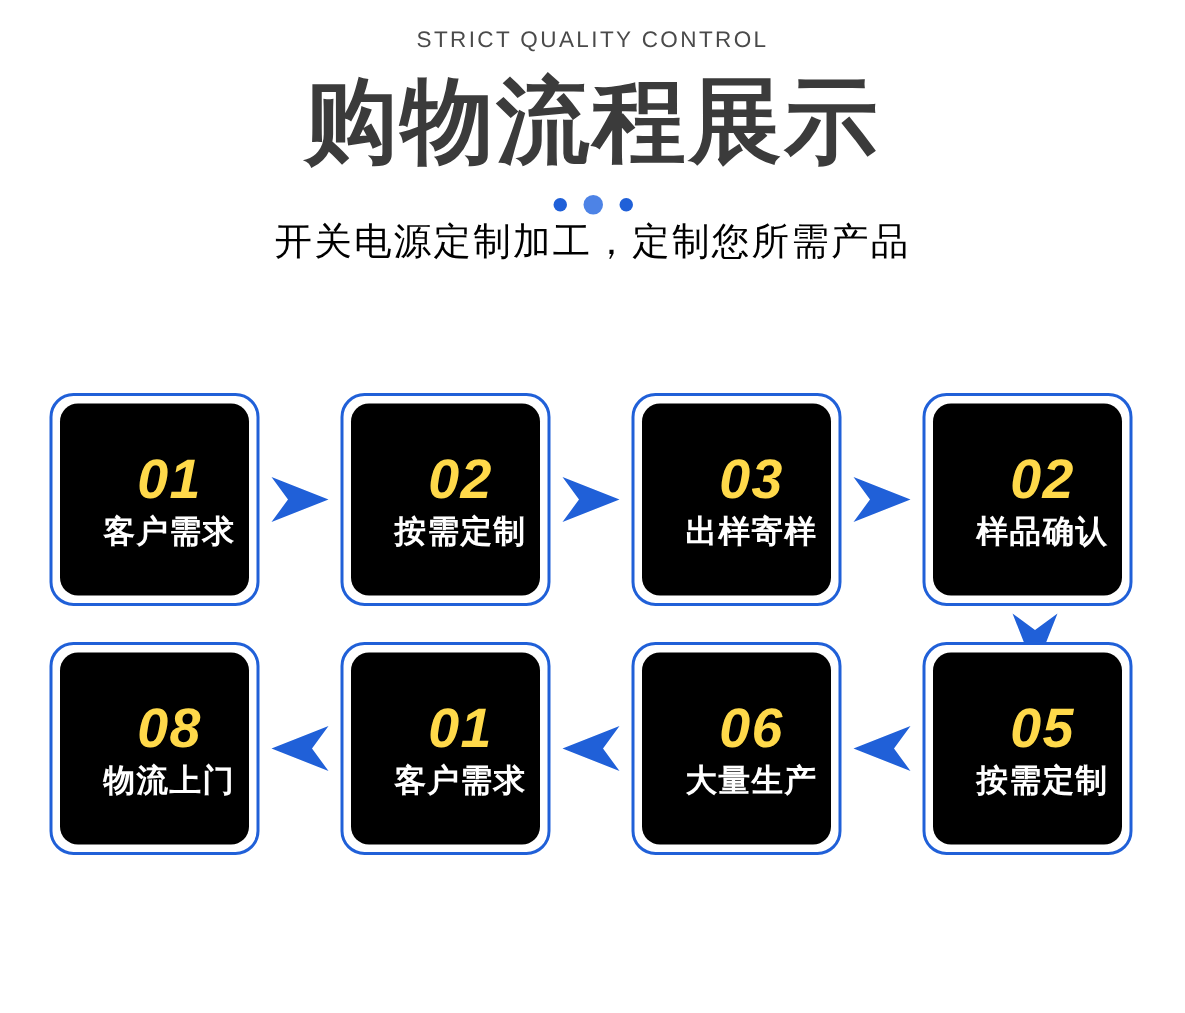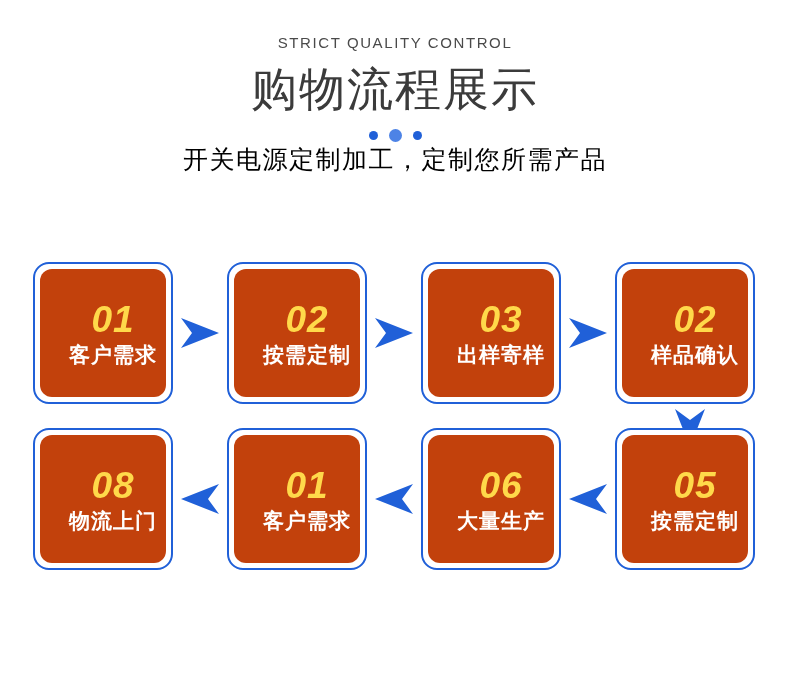--- a/index.html
+++ b/index.html
@@ -6,34 +6,34 @@
   html, body {
     width:790px; height:675px;
     background:#ffffff;
     font-family:"Liberation Sans","DejaVu Sans",sans-serif;
     overflow:hidden;
   }
 
   .page { position:relative; width:790px; height:675px; background:#fff; }
 
   
-  .header { padding-top:34px; text-align:center; }
+  .header { padding-top:18px; text-align:center; }
 
   .eyebrow {
     font-size:15px;
     letter-spacing:1.6px;
     color:#4a4a4a;
     font-weight:400;
   }
 
   .main-title {
     margin-top:14px;
-    font-size:46px;
+    font-size:62px;
     line-height:1.08;
-    font-weight:normal;
+    font-weight:bold;
     color:#3b3b3b;
     letter-spacing:2px;
   }
 
   .dots {
     margin-top:14px;
     display:flex;
     justify-content:center;
     align-items:center;
     gap:11px;
@@ -70,21 +70,21 @@
     height:142px;
     flex:0 0 140px;
     border:2px solid #2060d8;
     border-radius:16px;
     background:#ffffff;
     padding:5px;
   }
   .step-inner {
     width:100%;
     height:100%;
-    background:#c2410c;
+    background:#000000;
     border-radius:12px;
     display:flex;
     flex-direction:column;
     align-items:center;
     justify-content:center;
     gap:6px;
     padding-left:20px;
   }
   .step-num {
     font-size:37px;

